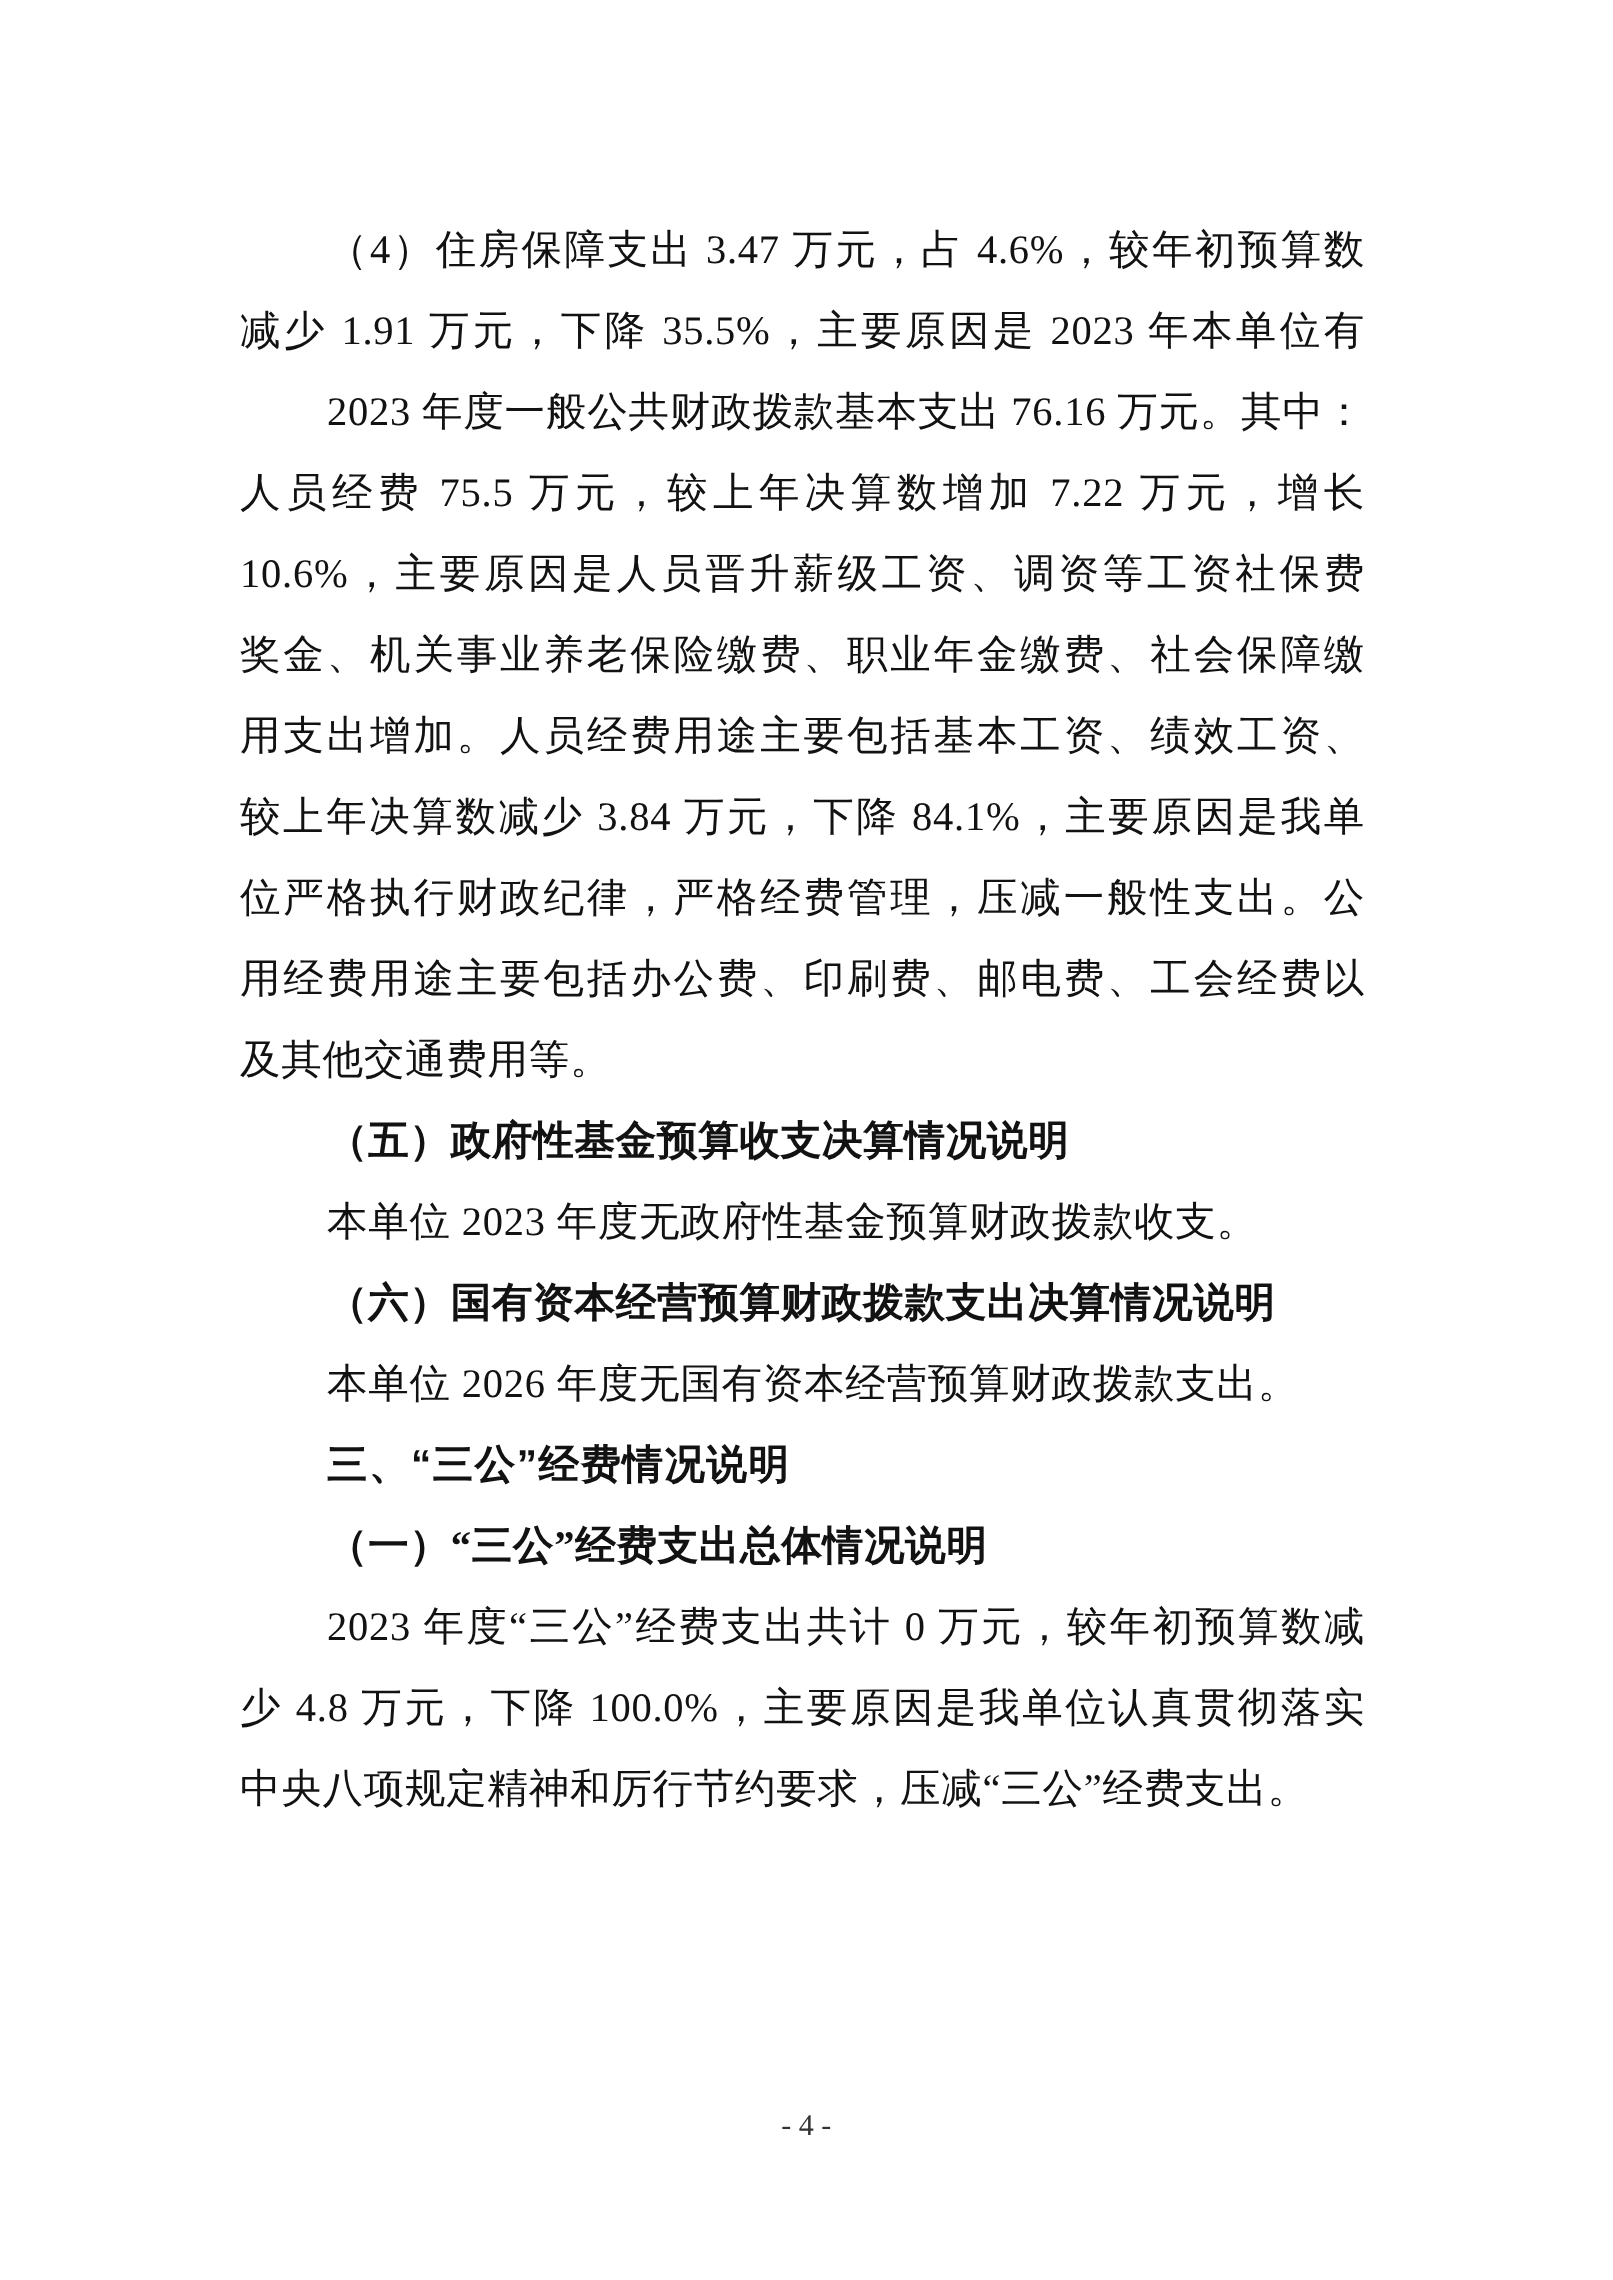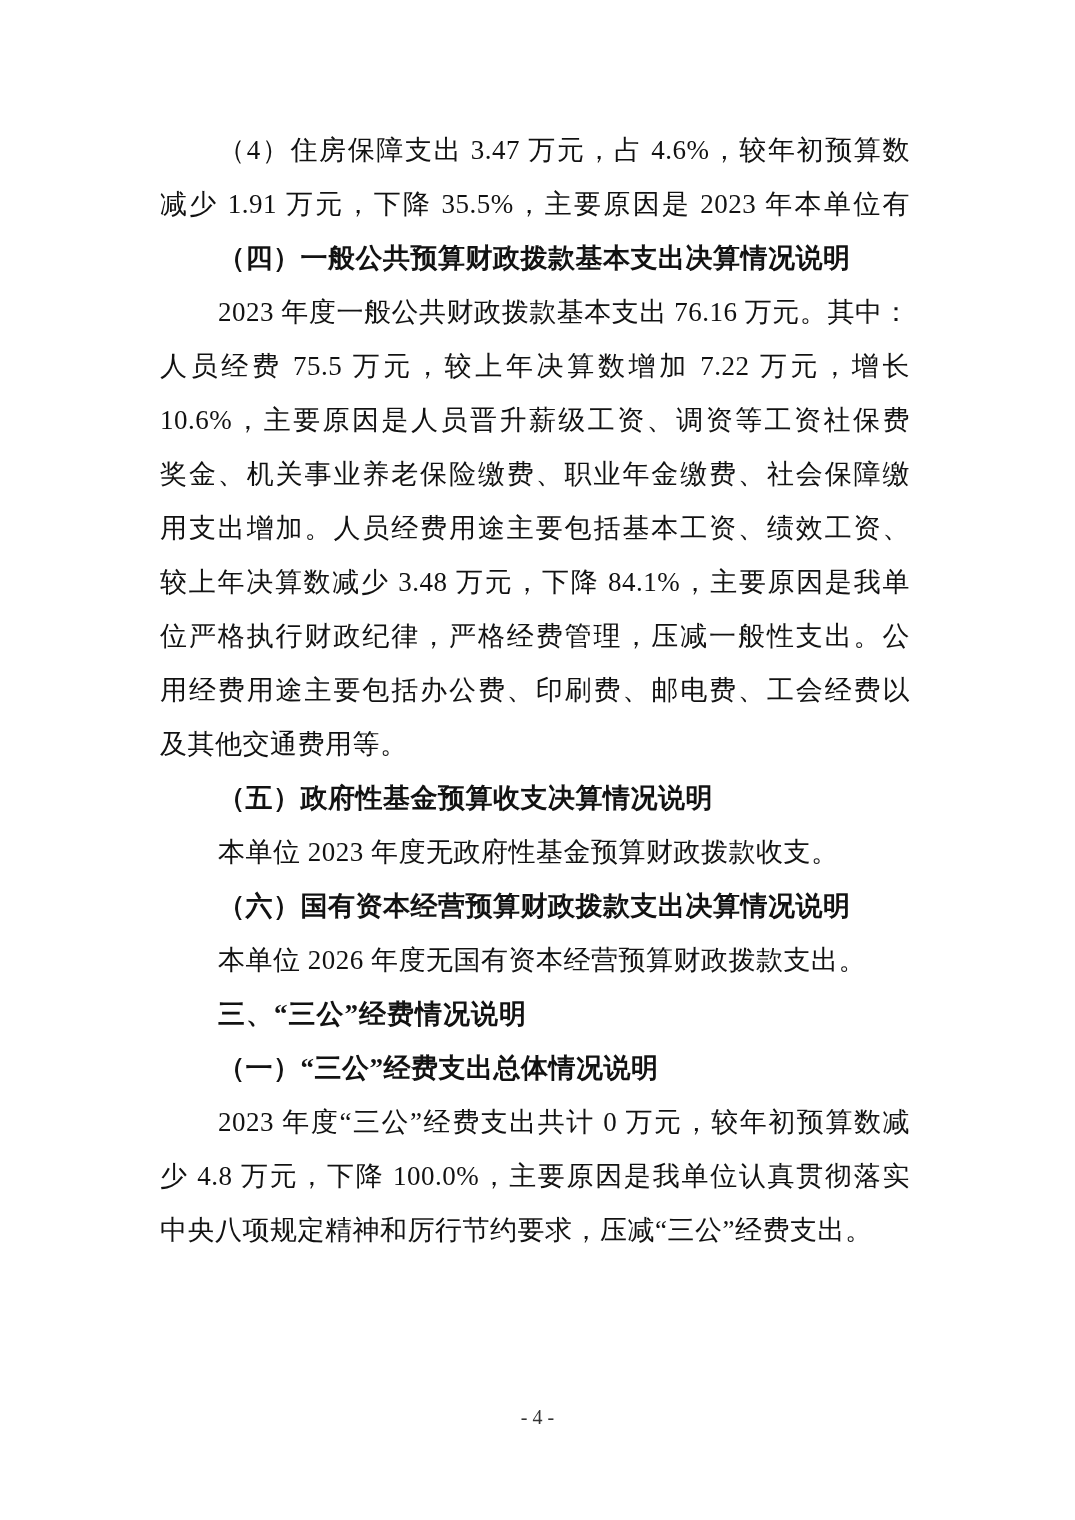--- a/index.html
+++ b/index.html
@@ -12,42 +12,42 @@
     width: 1075px;
     height: 1520px;
     background: #ffffff;
     overflow: hidden;
     font-family: "Liberation Serif", "DejaVu Serif", serif;
     color: #121212;
   }
   .content {
     position: absolute;
     left: 160px;
-    top: 123px;
+    top: 139px;
     width: 750px;
   }
   .line {
     height: 54px;
     line-height: 54px;
     font-size: 27px;
     text-align: left;
     letter-spacing: 0.5px;
   }
   .line.indent {
     text-indent: 58px;
   }
   .line.jfull {
     text-align: justify;
     text-align-last: justify;
   }
   .line.bold {
     font-weight: bold;
   }
   .line.sans {
-    font-family: Liberation Serif, serif;
+    font-family: Liberation Sans, sans-serif;
     letter-spacing: 1px;
   }
   .footer {
     position: absolute;
     left: 0;
     top: 1401px;
     width: 1075px;
     text-align: center;
     font-size: 20px;
     line-height: 32px;
@@ -55,27 +55,26 @@
     font-family: "Liberation Serif", "DejaVu Serif", serif;
   }
 </style>
 </head>
 <body>
 
 <div class="page">
   <div class="content" id="document-lines">
       <div class="line indent jfull">（4）住房保障支出 3.47 万元，占 4.6%，较年初预算数</div>
       <div class="line jfull">减少 1.91 万元，下降 35.5%，主要原因是 2023 年本单位有</div>
-      <div class="line indent bold">（四）一般公共预算财政拨款基本支出决算情况说明</div>
       <div class="line indent jfull">2023 年度一般公共财政拨款基本支出 76.16 万元。其中：</div>
       <div class="line jfull">人员经费 75.5 万元，较上年决算数增加 7.22 万元，增长</div>
       <div class="line jfull">10.6%，主要原因是人员晋升薪级工资、调资等工资社保费</div>
       <div class="line jfull">奖金、机关事业养老保险缴费、职业年金缴费、社会保障缴</div>
       <div class="line jfull">用支出增加。人员经费用途主要包括基本工资、绩效工资、</div>
-      <div class="line jfull">较上年决算数减少 3.48 万元，下降 84.1%，主要原因是我单</div>
+      <div class="line jfull">较上年决算数减少 3.84 万元，下降 84.1%，主要原因是我单</div>
       <div class="line jfull">位严格执行财政纪律，严格经费管理，压减一般性支出。公</div>
       <div class="line jfull">用经费用途主要包括办公费、印刷费、邮电费、工会经费以</div>
       <div class="line">及其他交通费用等。</div>
       <div class="line indent bold">（五）政府性基金预算收支决算情况说明</div>
       <div class="line indent">本单位 2023 年度无政府性基金预算财政拨款收支。</div>
       <div class="line indent bold">（六）国有资本经营预算财政拨款支出决算情况说明</div>
       <div class="line indent">本单位 2026 年度无国有资本经营预算财政拨款支出。</div>
       <div class="line indent bold sans">三、“三公”经费情况说明</div>
       <div class="line indent bold">（一）“三公”经费支出总体情况说明</div>
       <div class="line indent jfull">2023 年度“三公”经费支出共计 0 万元，较年初预算数减</div>

